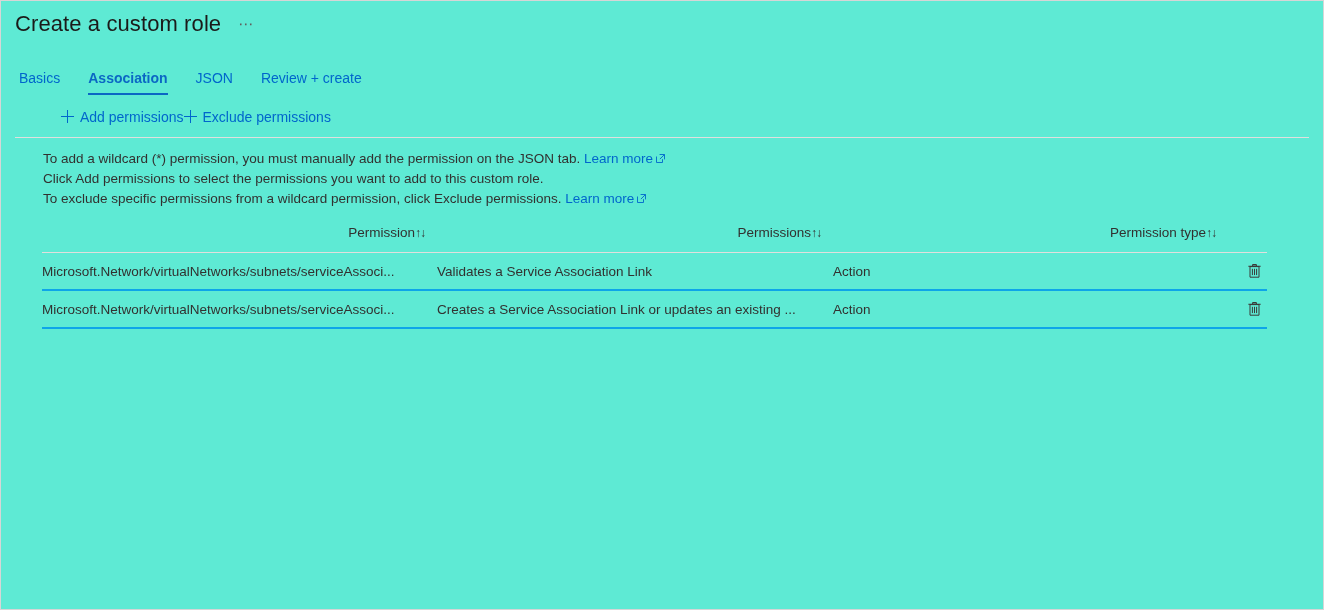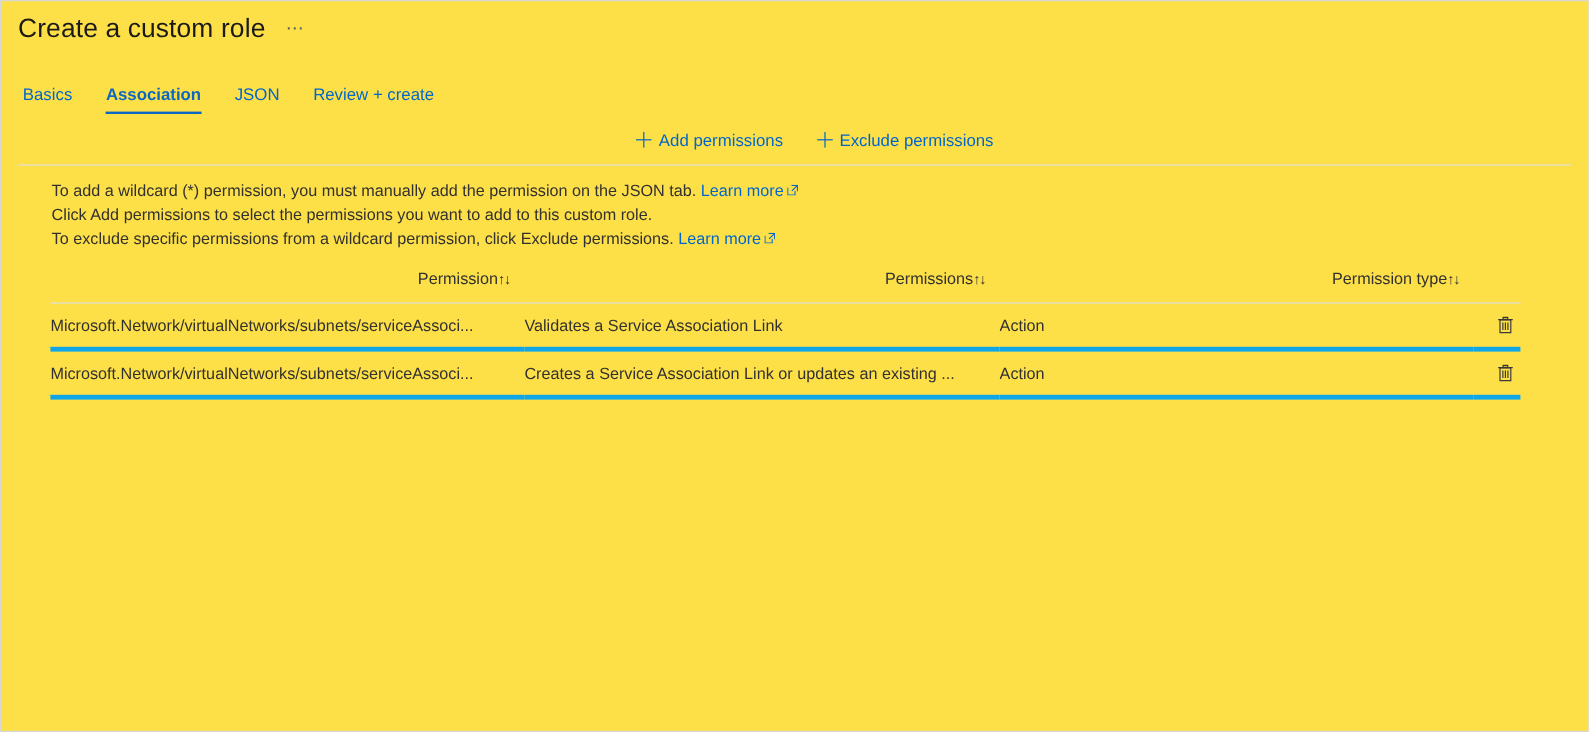--- a/index.html
+++ b/index.html
@@ -9,21 +9,21 @@
   }
   body {
     font-family: "Liberation Sans", sans-serif;
     color: #201f1e;
     -webkit-font-smoothing: antialiased;
   }
   #window {
     position: relative;
     width: 1324px;
     height: 610px;
-    background: #fde047;
+    background: #5eead4;
     border: 1px solid #d6d6d6;
     box-sizing: border-box;
     overflow: hidden;
   }
 
   
   .title-row {
     display: flex;
     align-items: center;
     gap: 14px;
@@ -78,24 +78,22 @@
     bottom: 0;
     height: 2px;
     background: #0b67c4;
   }
 
   
   .command-bar {
     display: flex;
     align-items: center;
     height: 33px;
-    padding-left: 34px;
-    gap: 28px;
+    padding-left: 60px;
     margin-top: 5px;
-    justify-content: center;
   }
   .cmd-btn {
     display: inline-flex;
     align-items: center;
     gap: 6px;
     font-size: 14px;
     color: #0066cc;
     cursor: pointer;
     line-height: 18px;
     white-space: nowrap;
@@ -179,21 +177,21 @@
     color: #323130;
     letter-spacing: -1px;
     cursor: pointer;
     white-space: nowrap;
   }
   table.perm-table td {
     font-size: 13.5px;
     color: #323130;
     padding: 0;
     height: 36px;
-    border-bottom: 4px solid #0ea5e9;
+    border-bottom: 2px solid #0ea5e9;
     white-space: nowrap;
     overflow: hidden;
     text-overflow: ellipsis;
     vertical-align: middle;
   }
   td.col-perm { padding-right: 10px; }
   td.col-desc { padding-right: 10px; }
   td.col-action {
     text-align: right;
     padding-right: 0;

